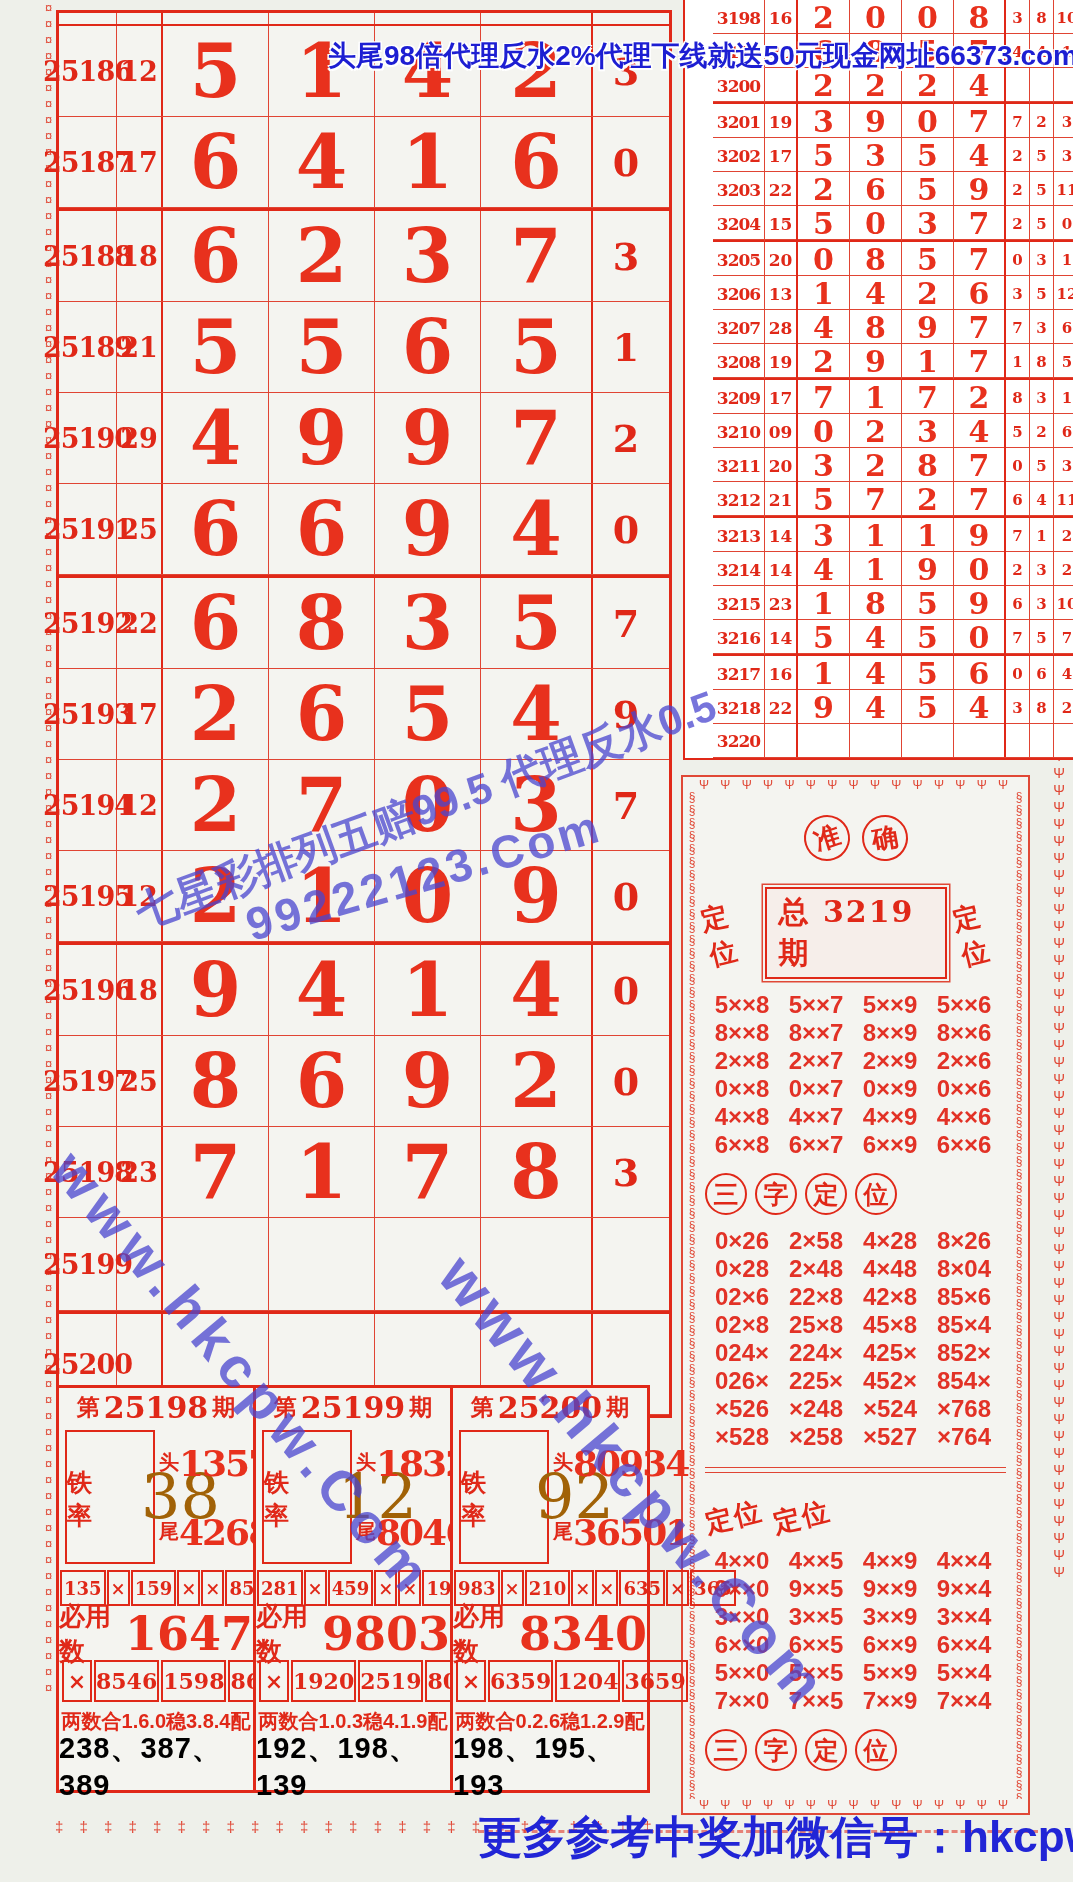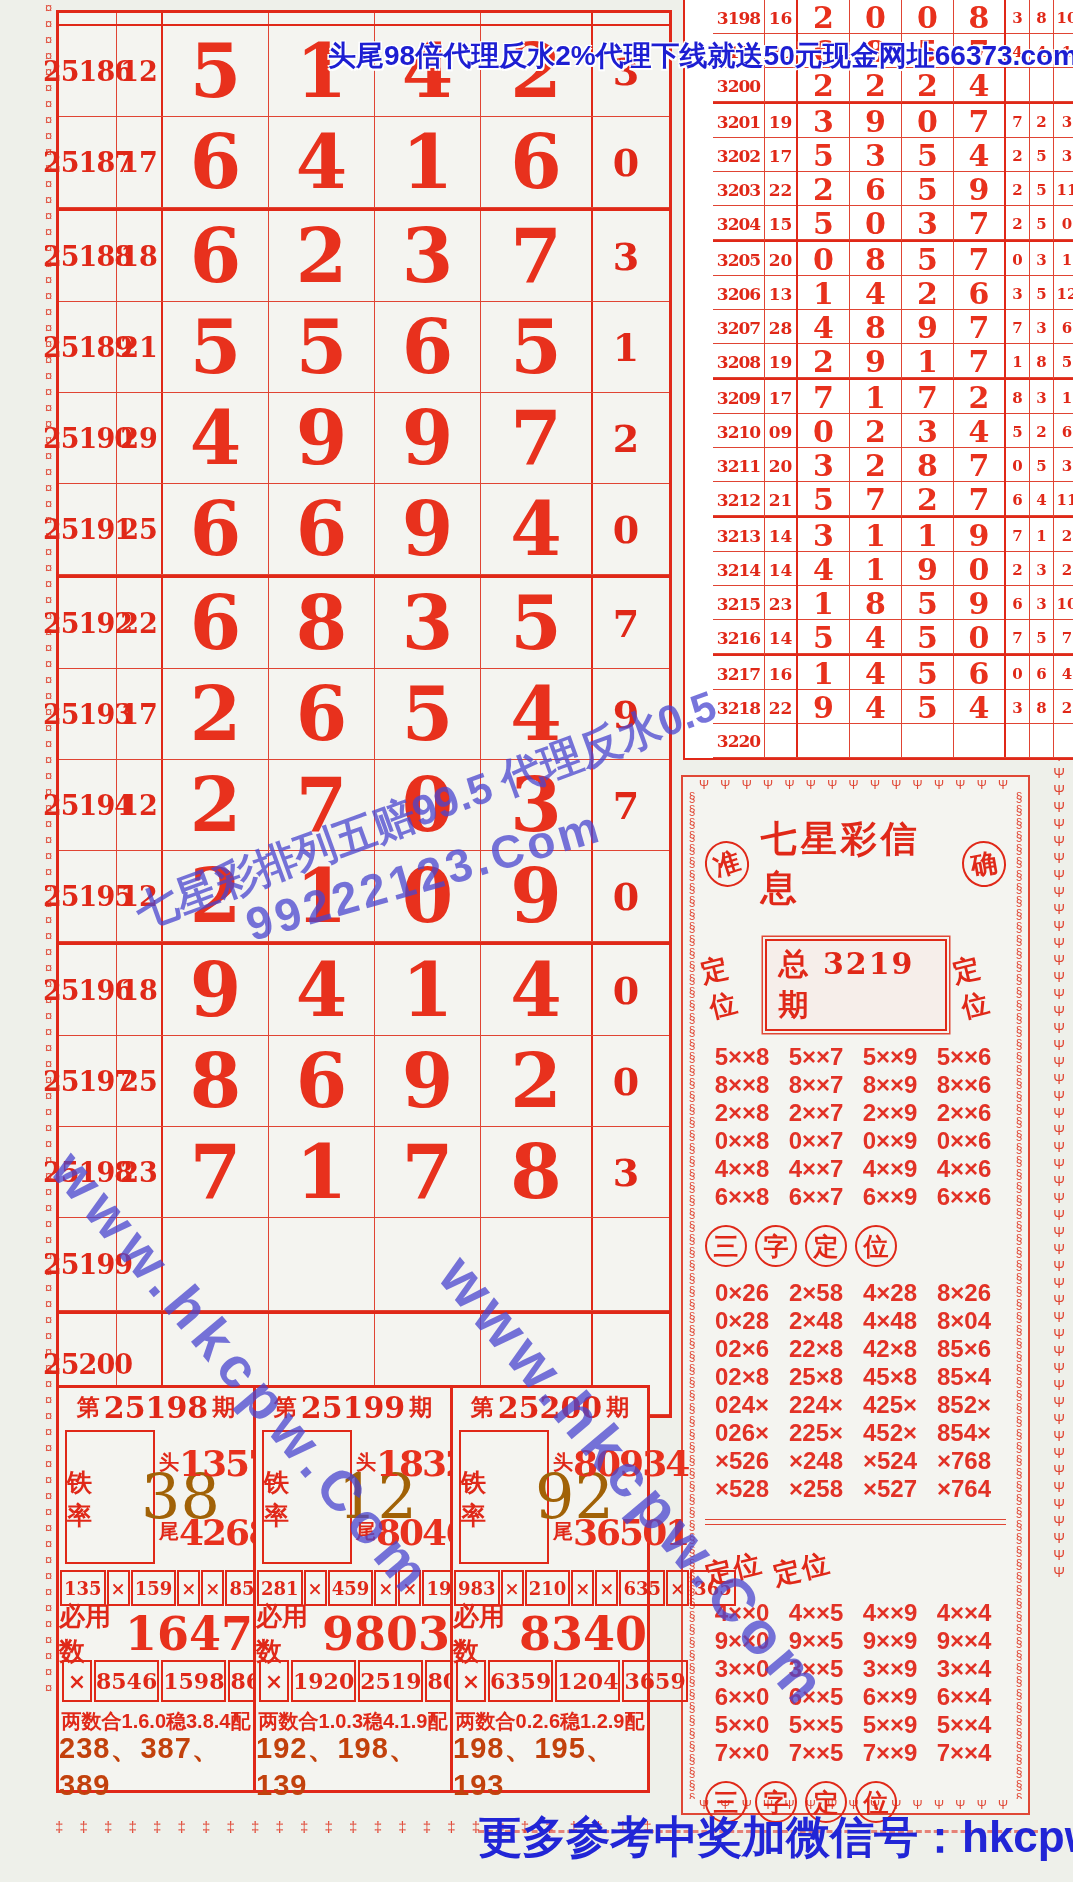--- a/index.html
+++ b/index.html
@@ -103,21 +103,21 @@
   .biyong .lab{color:#e02818;font-size:26px;font-weight:bold;}
   .biyong .val{color:#e8311d;font-size:46px;font-weight:bold;font-family:"DejaVu Serif",serif;}
   .bcells2{display:flex;gap:2px;padding:0 3px;height:42px;}
   .bcells2 span{border:2px solid #e02818;color:#e02818;font-size:22px;font-weight:bold;
         display:flex;align-items:center;justify-content:center;flex:1;
         font-family:"DejaVu Serif",serif;}
   .bcells2 span:first-child{flex:0 0 26px;}
   .liangshu{height:38px;display:flex;align-items:center;justify-content:center;
             color:#e02818;font-size:20px;font-weight:bold;white-space:nowrap;}
   .bfinal{height:50px;display:flex;align-items:center;justify-content:center;
-          color:#c2410c;font-size:29px;font-weight:bold;letter-spacing:1px;}
+          color:#000000;font-size:29px;font-weight:bold;letter-spacing:1px;}
   
   #banner{left:328px;top:37px;z-index:30;color:#1d1ed2;font-size:28px;font-weight:bold;
           white-space:nowrap;letter-spacing:0px;
           text-shadow:1.5px 1.5px 0 #fff,-1.5px -1.5px 0 #fff,1.5px -1.5px 0 #fff,-1.5px 1.5px 0 #fff;}
   #footer-dash{left:478px;top:1830px;width:560px;border-top:3px dashed rgba(224,40,24,.55);}
   #footer{left:478px;top:1808px;z-index:30;color:#2125d6;font-size:44px;font-weight:bold;
           white-space:nowrap;}
   .wm{z-index:25;color:rgba(74,70,207,.75);font-weight:bold;white-space:nowrap;pointer-events:none;}
   #wm-num{left:240px;top:900px;font-size:46px;letter-spacing:4px;transform:rotate(-16deg);
           transform-origin:left top;}
@@ -882,21 +882,20 @@
 §
 §
 §
 §
 </div>
   <div class="pstrip t orn">Ψ Ψ Ψ Ψ Ψ Ψ Ψ Ψ Ψ Ψ Ψ Ψ Ψ Ψ Ψ Ψ Ψ Ψ Ψ Ψ Ψ Ψ Ψ Ψ Ψ Ψ Ψ Ψ Ψ Ψ </div>
   <div class="pstrip b orn">Ψ Ψ Ψ Ψ Ψ Ψ Ψ Ψ Ψ Ψ Ψ Ψ Ψ Ψ Ψ Ψ Ψ Ψ Ψ Ψ Ψ Ψ Ψ Ψ Ψ Ψ Ψ Ψ Ψ Ψ </div>
   <div id="panel-inner">
     <div class="phead">
       <span class="seal l">准</span>
-      <span class="ptitle">七星彩信息</span>
       <span class="seal r">确</span>
     </div>
     <div id="panel-sections">
         <div class="issue-row">
           <span class="dingwei">定位</span>
           <span class="issue-box">总 3219 期</span>
           <span class="dingwei">定位</span>
         </div>
         <div class="pgrid">
           <span>5××8</span>

